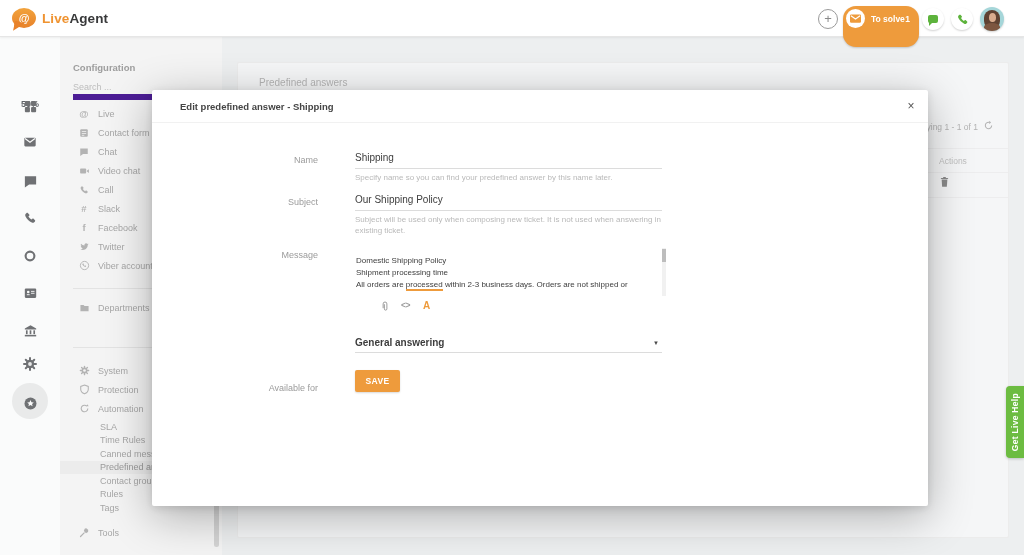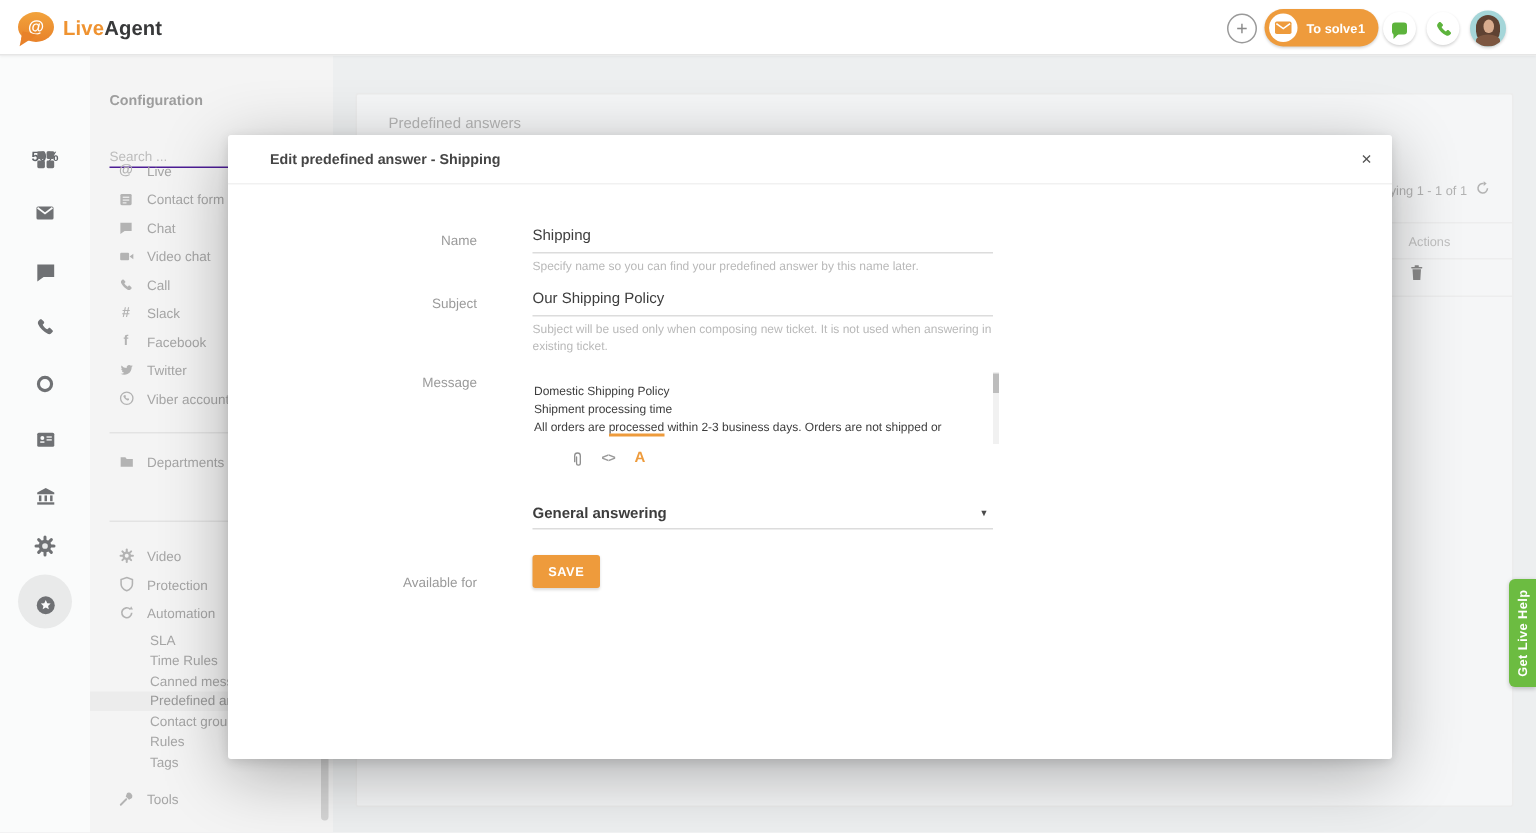--- a/index.html
+++ b/index.html
@@ -13,21 +13,21 @@
   .bubble { position:relative; width:24px; height:20px; background:linear-gradient(#f2a33c,#e8822a);
             border-radius:55% 55% 55% 55%; display:flex; align-items:center; justify-content:center;
             color:#fff; font-size:11px; font-weight:bold; }
   .bubble:after { content:""; position:absolute; left:2px; bottom:-4px; width:0; height:0;
                   border:5px solid transparent; border-top-color:#e8822a; border-left-color:#e8822a; transform:rotate(12deg); }
   .brand-text { font-size:13.5px; font-weight:bold; letter-spacing:.1px; }
   .brand-live { color:#ef9331; }
   .brand-agent { color:#38393a; }
   .plus-btn { position:absolute; left:818px; top:9px; width:20px; height:20px; border:1px solid #9a9a9a;
               border-radius:50%; color:#8a8a8a; font-size:13px; line-height:18px; text-align:center; background:#fff; }
-  .tosolve { position:absolute; left:843px; top:6px; width:76px; height:25px; background:#ee9b3c;
+  .tosolve { position:absolute; left:843px; top:6px; width:76px; height:41px; background:#ee9b3c;
              border-radius:13px; box-shadow:0 1px 2px rgba(0,0,0,.18); display:flex; align-items:center; }
   .tosolve .env-circle { position:absolute; left:3px; top:3px; width:19px; height:19px; background:#fff;
              border-radius:50%; display:flex; align-items:center; justify-content:center; }
   .tosolve .lbl { position:absolute; left:28px; top:8px; color:#fff; font-size:8.5px; font-weight:bold; }
   .tosolve .cnt { position:absolute; right:9px; top:8px; color:#fff; font-size:8.5px; font-weight:bold; }
   .round-btn { position:absolute; top:8px; width:22px; height:22px; background:#fff; border-radius:50%;
                box-shadow:0 1px 2px rgba(0,0,0,.18); display:flex; align-items:center; justify-content:center; }
   .chat-glyph { width:10px; height:8px; background:#5db33c; border-radius:2px; position:relative; }
   .chat-glyph:after { content:""; position:absolute; left:1px; bottom:-3px; border:3px solid transparent; border-top-color:#5db33c; border-left-color:#5db33c; }
   .avatar { position:absolute; left:980px; top:7px; width:24px; height:24px; border-radius:50%;
@@ -38,21 +38,21 @@
 
   
   .rail { position:absolute; left:0; top:37px; width:60px; height:518px; background:#fafbfb; z-index:5; }
   .rail-usage { position:absolute; left:0; top:62px; width:60px; text-align:center; font-size:9px; font-weight:bold; color:#5f6368; }
   .rail-ic { position:absolute; left:0; width:60px; display:flex; justify-content:center; color:#6f7174; }
   .rail-active-bg { position:absolute; left:12px; top:346px; width:36px; height:36px; border-radius:50%; background:#e9eaea; }
 
   
   .sidebar { position:absolute; left:60px; top:37px; width:162px; height:518px; background:#f4f4f4; z-index:6; }
   .sb-title { position:absolute; left:13px; top:25px; font-size:9.5px; color:#9d9d9d; font-weight:bold; }
-  .sb-search { position:absolute; left:13px; top:60px; width:134px; border:none; border-bottom:1px solid #4c1d95;
+  .sb-search { position:absolute; left:13px; top:43px; width:134px; border:none; border-bottom:6px solid #4c1d95;
                background:transparent; font-size:9px; color:#8d8d8d; padding:2px 0; outline:none; font-family:inherit; }
   .sb-search::placeholder { color:#bdbdbd; }
   .nav { position:absolute; left:0; width:162px; }
   .item { height:19px; display:flex; align-items:center; padding-left:18px; font-size:9px; color:#a6a6a6; cursor:pointer; }
   .item .ic { width:12px; margin-right:8px; display:flex; justify-content:center; align-items:center; color:#b3b3b3;
               font-size:9.5px; font-weight:bold; }
   .sub .item { height:13.5px; padding-left:40px; }
   .item.active { background:#ececec; color:#9a9a9a; }
   .sb-div { position:absolute; left:13px; right:10px; border-top:1px solid #e3e3e3; }
   .sb-scroll { position:absolute; left:154px; top:400px; width:5px; height:110px; background:#d4d4d4; border-radius:3px; z-index:7; }
@@ -307,21 +307,21 @@
               <g fill="currentColor">
                 <rect x="7" y="1" width="2" height="14" rx="1"></rect>
                 <rect x="7" y="1" width="2" height="14" rx="1" transform="rotate(45 8 8)"></rect>
                 <rect x="7" y="1" width="2" height="14" rx="1" transform="rotate(90 8 8)"></rect>
                 <rect x="7" y="1" width="2" height="14" rx="1" transform="rotate(135 8 8)"></rect>
                 <circle cx="8" cy="8" r="4.2"></circle>
               </g>
               <circle cx="8" cy="8" r="1.9" fill="#f4f4f4"></circle>
             </svg>
           </span>
-        <span>Video</span>
+        <span>System</span>
       </div>
       <div class="item">
         <span class="ic">
             <svg width="11" height="11" viewBox="0 0 16 16">
               <path d="M8 1.5l5.5 2v4.2c0 3.2-2.3 5.4-5.5 6.6-3.2-1.2-5.5-3.4-5.5-6.6V3.5z" fill="none" stroke="currentColor" stroke-width="1.5"></path>
             </svg>
           </span>
         <span>Protection</span>
       </div>
       <div class="item">

